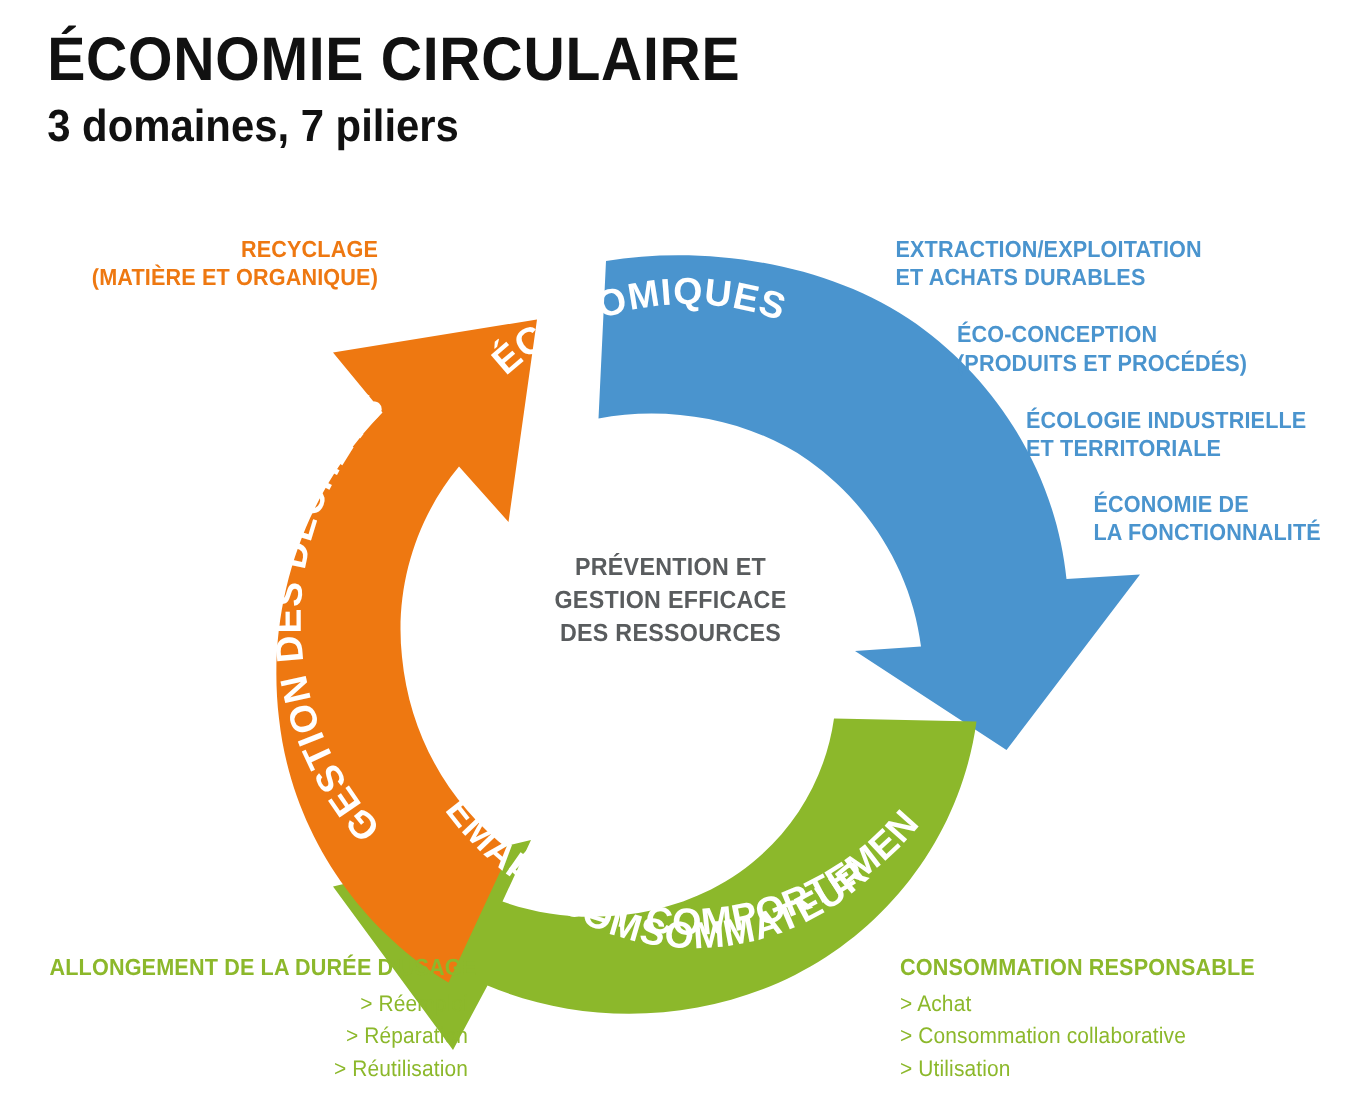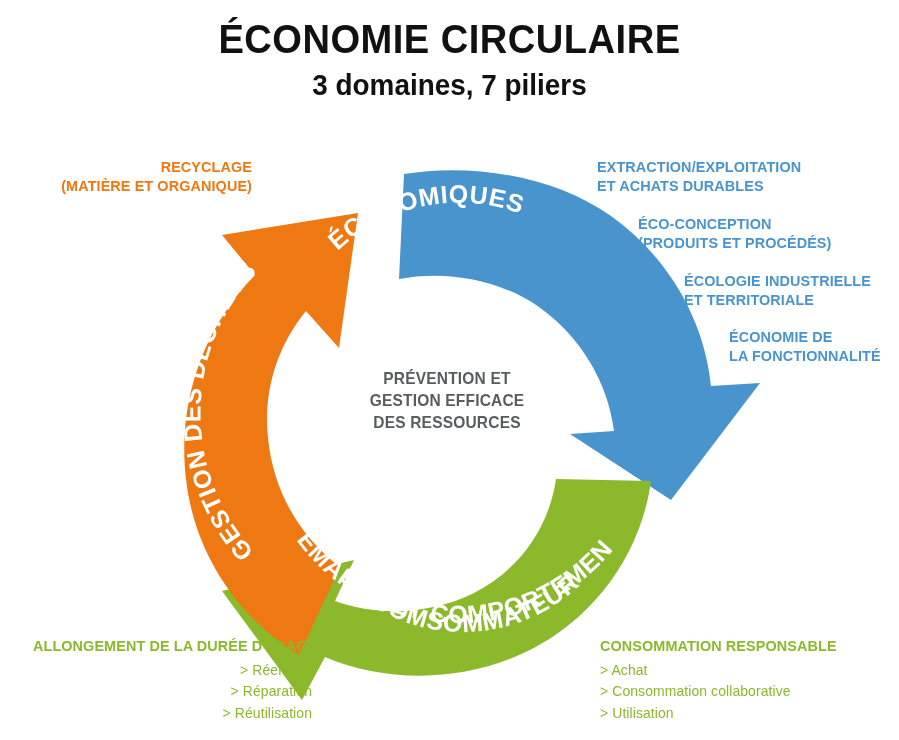--- a/index.html
+++ b/index.html
@@ -22,21 +22,21 @@
     width: 899px;
     height: 740px;
   }
 
   
   .title-block {
     position: absolute;
     top: 18px;
     left: 0;
     width: 899px;
-    text-align: center;
+    text-align: left;
   }
   .main-title {
     font-family: "Liberation Sans Narrow", "Liberation Sans", sans-serif;
     font-size: 41px;
     font-weight: bold;
     letter-spacing: 0.5px;
     color: #111111;
     line-height: 1.05;
     transform: scaleX(0.93);
   }

